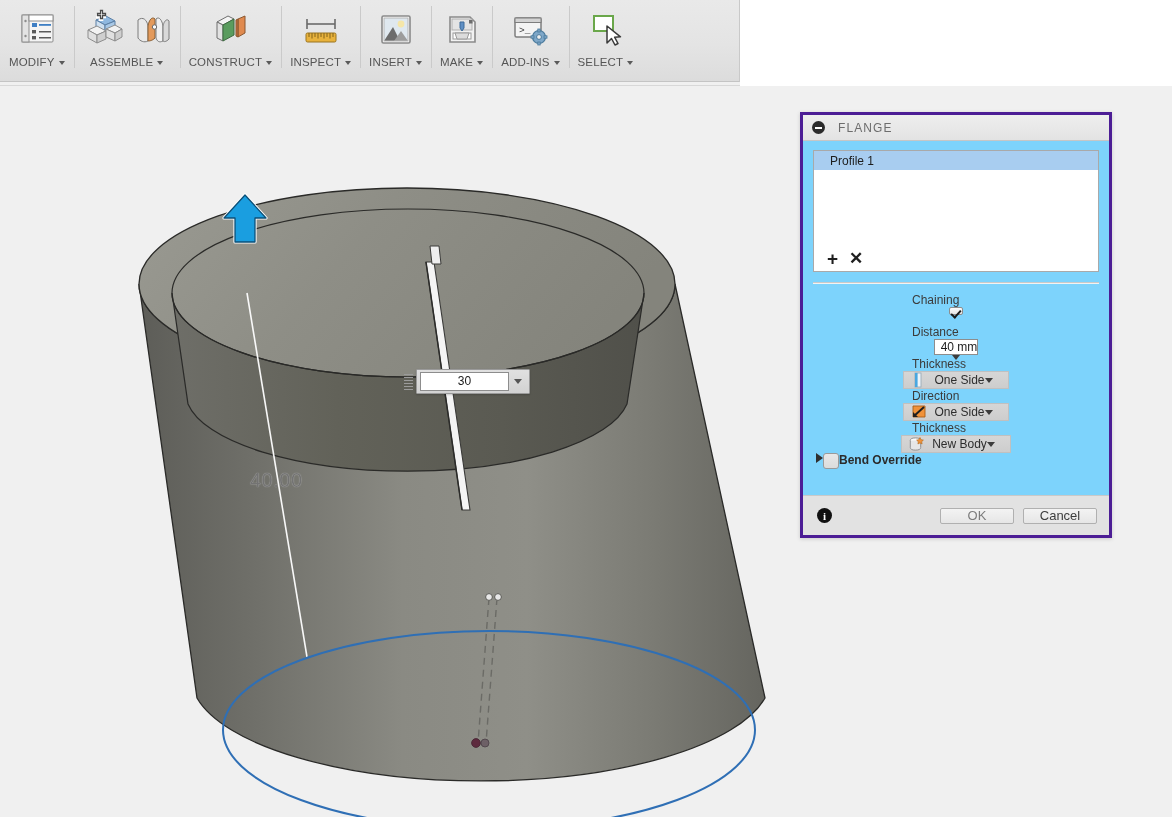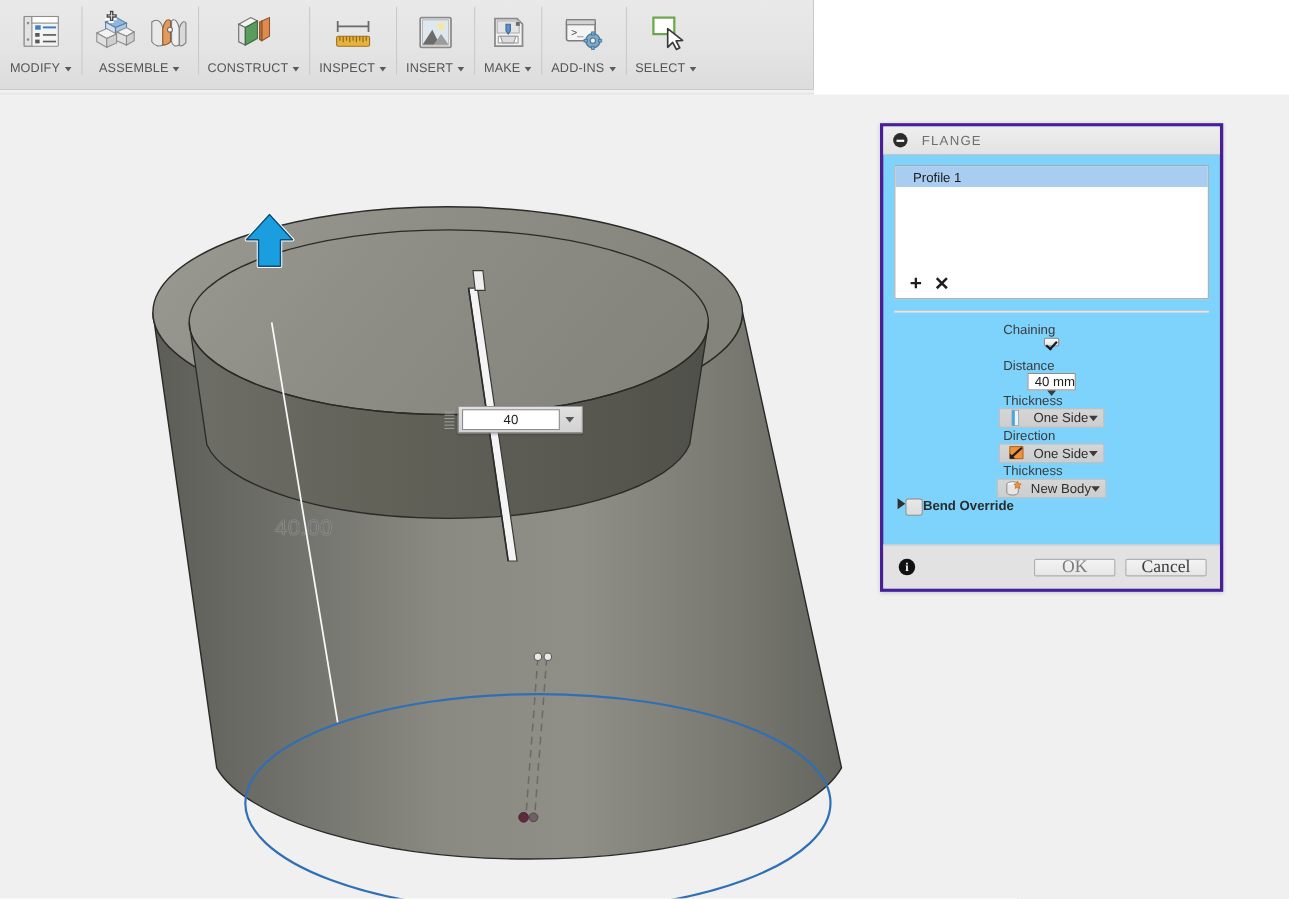--- a/index.html
+++ b/index.html
@@ -281,21 +281,21 @@
     display: block;
   }
 
   .combo {
     flex: 1;
     height: 21px;
     background: linear-gradient(to bottom,#d6d6d6,#cdcdcd);
     border: 1px solid #c0c0c0;
     display: flex;
     align-items: center;
-    padding: 0 5px 0 6px;
+    padding: 0 15px 0 6px;
     box-sizing: border-box;
     font-size: 12px;
     color: #2d2d2d;
     justify-content: flex-end;
   }
   .combo .ico { width: 17px; height: 16px; flex: none; margin-right: 7px; position: relative; }
   .combo .lbl { flex: 1; }
   .combo .cb-caret {
     width: 0; height: 0;
     border-left: 4px solid transparent;
@@ -349,25 +349,24 @@
     flex: none;
   }
   #footer-spacer { flex: 1; }
   .dlg-btn {
     height: 16px;
     min-width: 74px;
     background: linear-gradient(to bottom,#f3f3f3,#e6e6e6);
     border: 1px solid #b0b0b0;
     border-radius: 2px;
     display: flex; align-items: center; justify-content: center;
-    font-size: 16px;
+    font-size: 13px;
     color: #7c7c7c;
     margin-left: 9px;
     box-sizing: border-box;
-    font-family: Liberation Serif, serif;
   }
   .dlg-btn.cancel { color: #3d3d3d; }
 
   
   .ic { display:block; }
 </style>
 </head>
 <body>
 
 <div id="toolbar">
@@ -625,21 +624,21 @@
   <div id="dim-grip">
     <span></span>
       <span></span>
       <span></span>
       <span></span>
       <span></span>
       <span></span>
   </div>
 
   <div id="dim-box">
-    <div id="dim-input">40</div>
+    <div id="dim-input">30</div>
     <div id="dim-caret">
         <i></i>
       </div>
   </div>
 </div>
 
 <div id="dialog">
 
   <div id="dlg-header">
     <div id="dlg-collapse">

